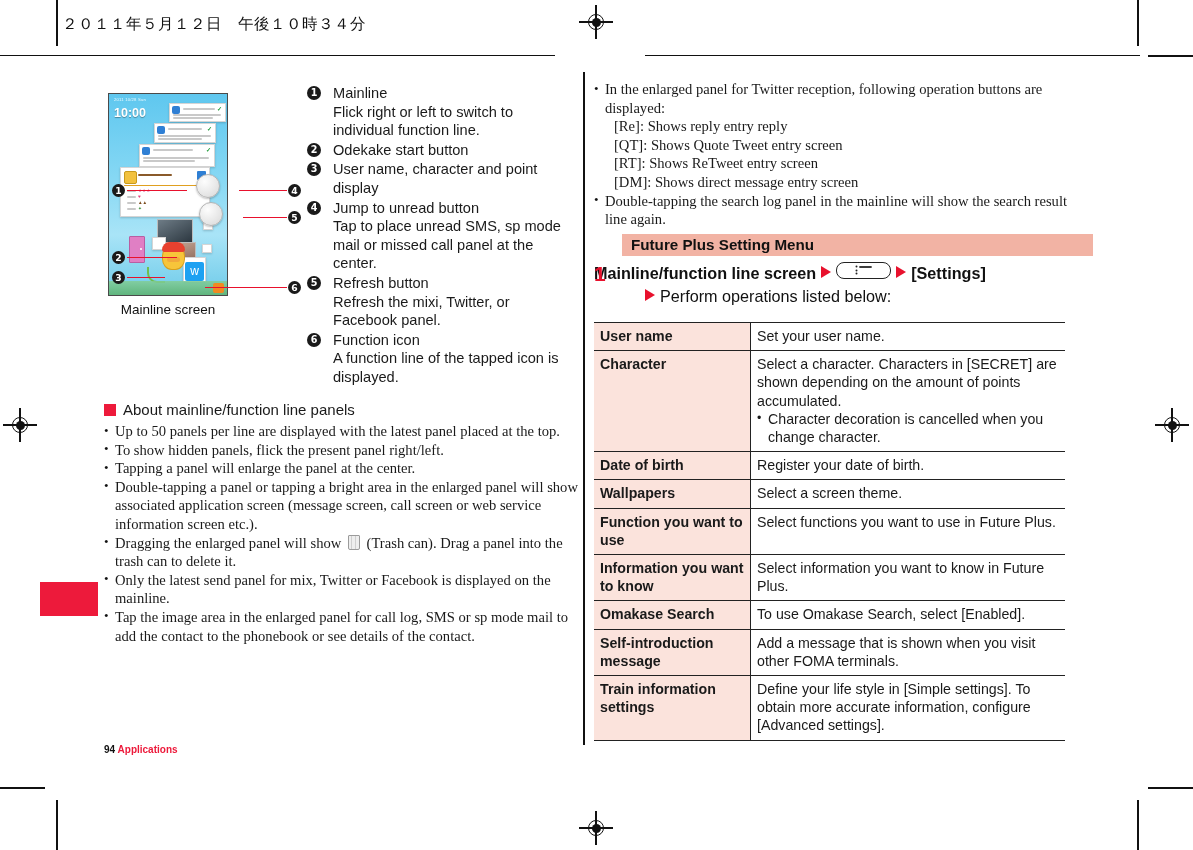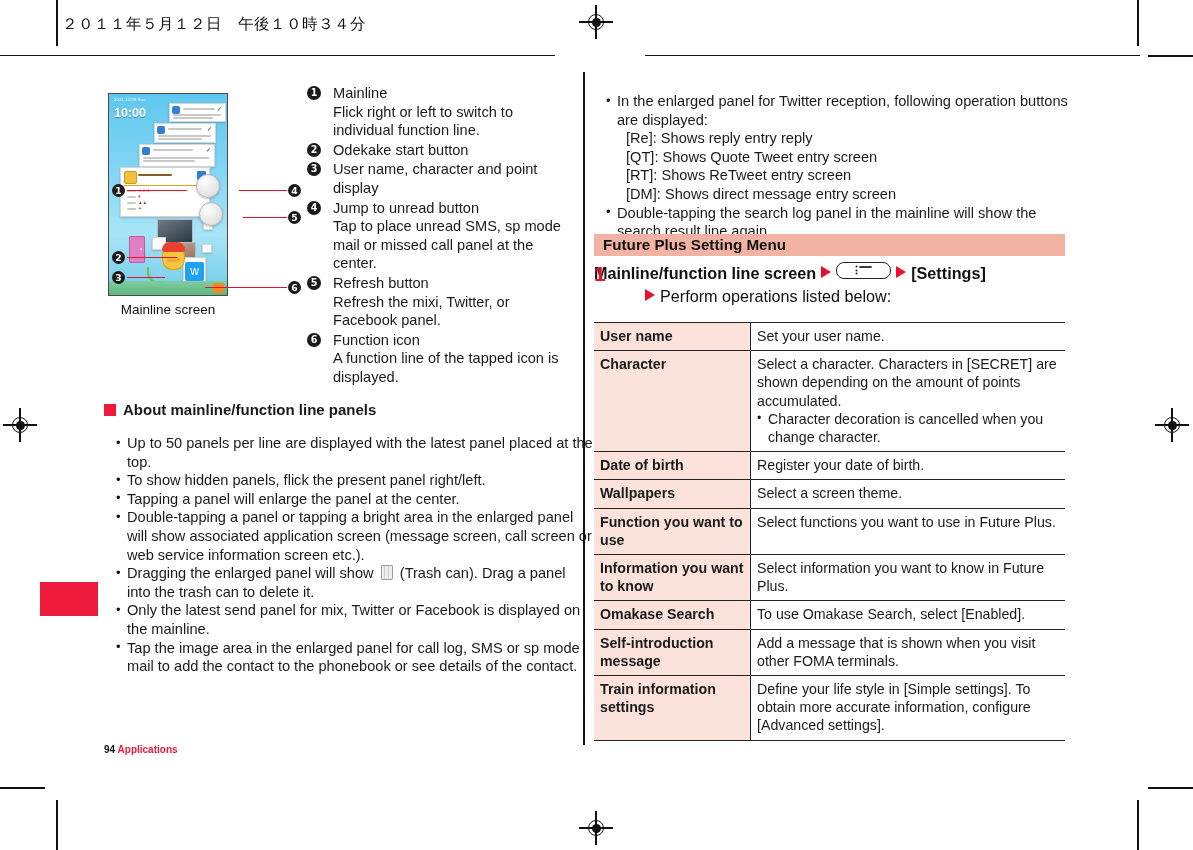--- a/index.html
+++ b/index.html
@@ -111,48 +111,48 @@
     position:absolute;left:0;top:2px;width:14px;height:14px;border-radius:50%;
     background:#1a1a1a;color:#fff;font-size:9.6px;line-height:14px;text-align:center;
     font-family:"DejaVu Sans",sans-serif;font-weight:bold;
   }
   .legend .row .t{font-size:14.6px;line-height:18.6px;}
   .legend .row .sub{font-size:14.6px;line-height:18.6px;}
 
   
   .sqhead{
     position:absolute;left:104px;top:400px;width:470px;
-    font-size:15px;font-weight:bold;line-height:20px;
+    font-size:15px;font-weight:normal;line-height:20px;
   }
   .sqhead .sq{
     display:inline-block;width:12px;height:12px;background:#ed1a3b;margin-right:7px;
     vertical-align:-1px;
   }
 
   
-  ul.blist{margin:12px;padding:0;list-style:none;}
+  ul.blist{margin:0;padding:0;list-style:none;font-family:Liberation Serif, serif;}
   ul.blist > li{
     position:relative;padding-left:11px;font-size:14.6px;line-height:18.6px;margin-bottom:0px;
   }
   ul.blist > li::before{
     content:"\2022";position:absolute;left:0;top:-0.5px;font-size:13px;color:#111;
   }
   .left-bullets{position:absolute;left:104px;top:422px;width:477px;}
   .right-bullets{position:absolute;left:594px;top:80px;width:473px;}
   .sub-lines{padding-left:9px;}
   .sub-lines div{font-size:14.6px;line-height:18.6px;}
   .trash-icon{
     display:inline-block;width:10px;height:13px;vertical-align:-2px;margin:0 3px;
     background:linear-gradient(90deg,#eee 0 22%,#cfcfcf 22% 30%,#eee 30% 58%,#cfcfcf 58% 66%,#eee 66% 100%);
     border:1px solid #9b9b9b;border-radius:1px 1px 2px 2px;
   }
 
   
   .sec-head{
-    position:absolute;left:594px;top:234px;width:471px;height:22px;
+    position:absolute;left:622px;top:234px;width:471px;height:22px;
     background:#f2b3a4;font-size:15.2px;font-weight:bold;line-height:22px;
     padding-left:9px;box-sizing:border-box;color:#111;
   }
 
   
   .step{position:absolute;left:594px;top:262px;width:473px;}
   .step .sno{
     position:absolute;left:0;top:1px;font-size:21px;font-weight:bold;color:#e8112d;
     font-family:"Liberation Sans",sans-serif;line-height:21px;
   }

